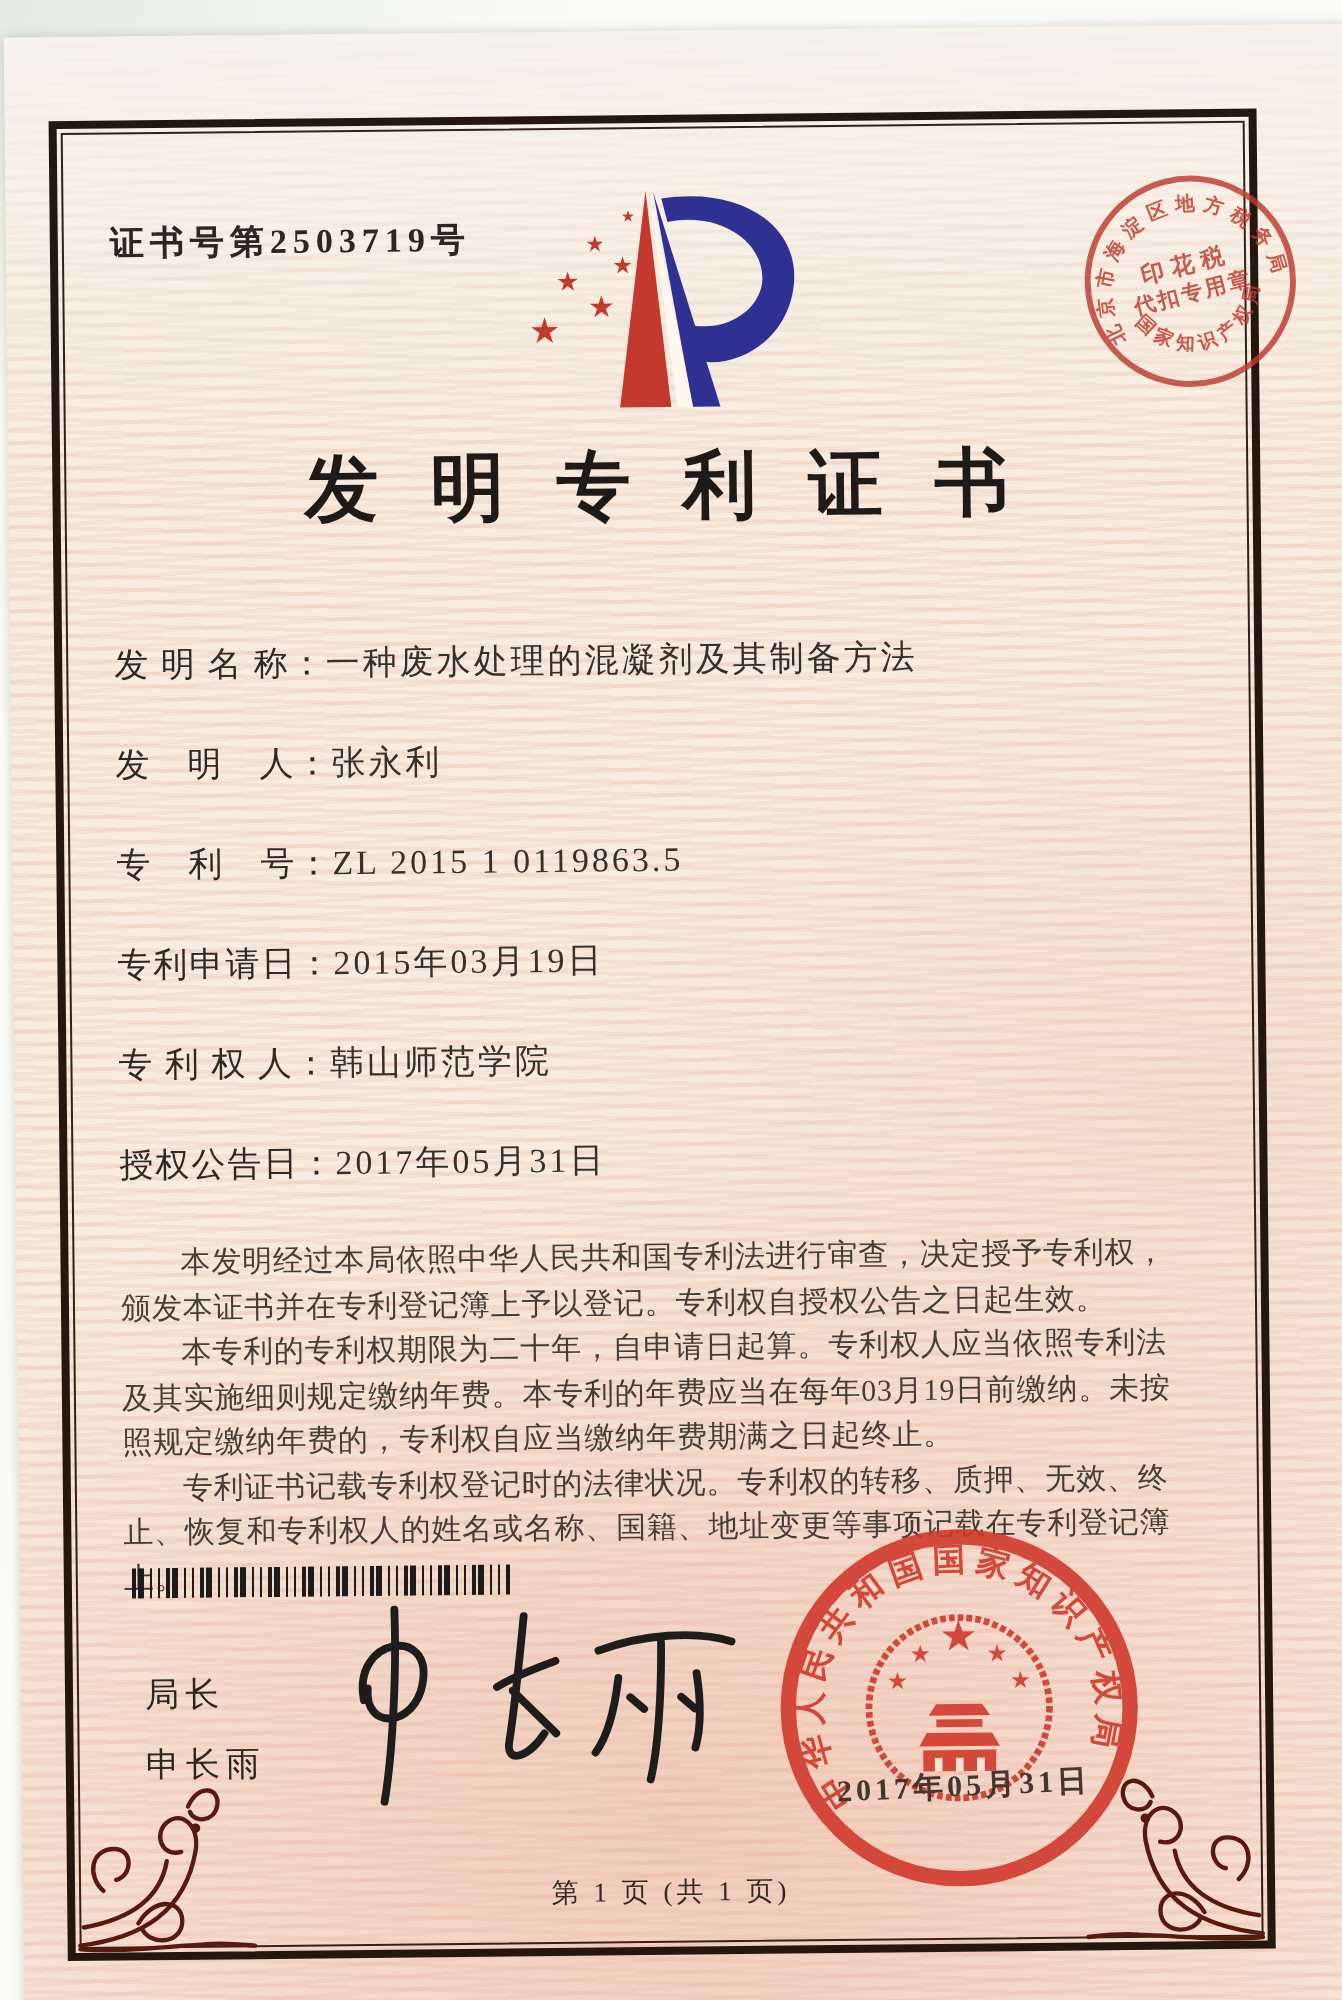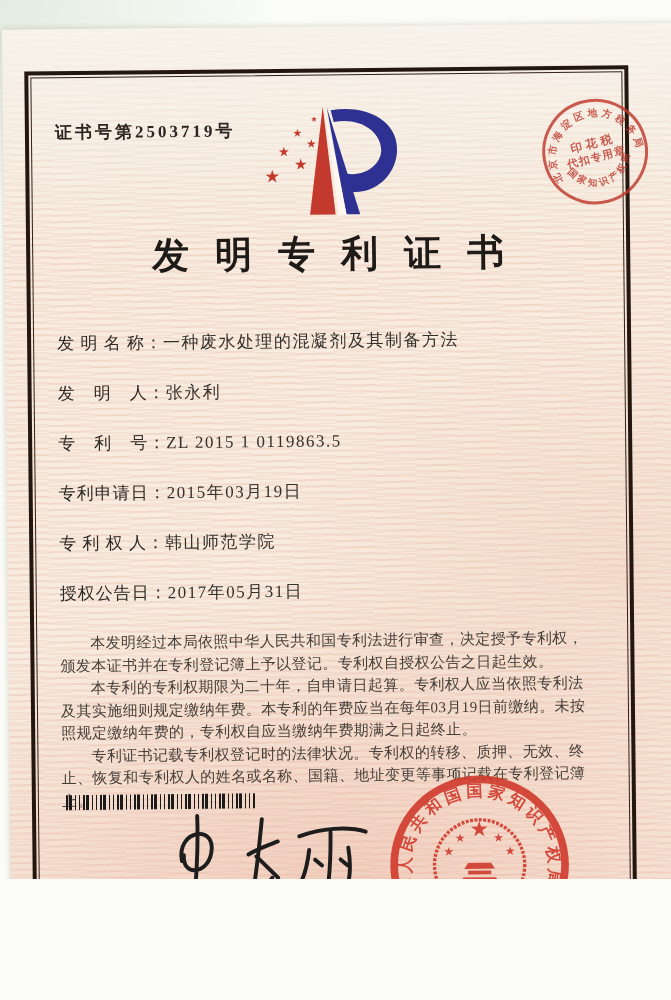--- a/index.html
+++ b/index.html
@@ -1,20 +1,20 @@
 <!DOCTYPE html>
 <html><head>
 <meta charset="utf-8">
 <style>
   html,body{margin:0;padding:0;width:671px;height:1000px;overflow:hidden;
     font-family:"Liberation Serif","DejaVu Serif",serif;}
   body{background:
     radial-gradient(ellipse 60% 30% at 0% 0%, #e3ece1 0%, rgba(227,236,225,0) 70%),
     #fbfcf8;}
-  .stage{position:relative;width:671px;height:868px;overflow:hidden;margin-top:11px;}
+  .stage{position:relative;width:671px;height:1000px;overflow:hidden;}
 
   
   .paper{position:absolute;left:6px;top:16px;width:672px;height:996px;
     transform:rotate(-0.6deg);transform-origin:40% 40%;
     background:
       linear-gradient(180deg, rgba(247,245,238,.85) 0%, rgba(247,245,238,0) 22%),
       radial-gradient(ellipse 120% 55% at 50% 90%, rgba(233,164,142,.45) 0%, rgba(233,164,142,0) 62%),
       radial-gradient(ellipse 70% 35% at 88% 55%, rgba(236,190,168,.30) 0%, rgba(236,190,168,0) 70%),
       repeating-linear-gradient(2deg, rgba(224,156,136,.14) 0 2px, rgba(224,156,136,0) 2px 6px),
       repeating-linear-gradient(-3deg, rgba(224,156,136,.12) 0 2px, rgba(224,156,136,0) 2px 7px),
@@ -126,20 +126,24 @@
         </div>
 
         <div class="body-text">
           <p>本发明经过本局依照中华人民共和国专利法进行审查，决定授予专利权，颁发本证书并在专利登记簿上予以登记。专利权自授权公告之日起生效。</p>
           <p>本专利的专利权期限为二十年，自申请日起算。专利权人应当依照专利法及其实施细则规定缴纳年费。本专利的年费应当在每年03月19日前缴纳。未按照规定缴纳年费的，专利权自应当缴纳年费期满之日起终止。</p>
           <p>专利证书记载专利权登记时的法律状况。专利权的转移、质押、无效、终止、恢复和专利权人的姓名或名称、国籍、地址变更等事项记载在专利登记簿上。</p>
         </div>
 
         <div class="barcode"></div>
 
+        <div class="director">
+          <div>局长</div>
+          <div>申长雨</div>
+        </div>
 
         <svg class="signature" width="235" height="108" viewBox="0 0 240 110" fill="none" stroke="#1d1d1d" stroke-width="4" stroke-linecap="round">
           <path d="M28,52 C22,20 64,14 58,44 C54,66 28,68 30,46"></path>
           <path d="M44,6 C45,40 42,82 38,104"></path>
           <path d="M96,46 C106,40 118,36 126,33"></path>
           <path d="M110,10 C107,38 104,62 102,74 C100,86 112,82 120,70"></path>
           <path d="M104,48 C112,56 120,64 126,70"></path>
           <path d="M148,28 C170,20 198,18 216,24"></path>
           <path d="M180,24 C180,50 178,78 174,94"></path>
           <path d="M158,42 C156,58 152,72 146,80"></path>

